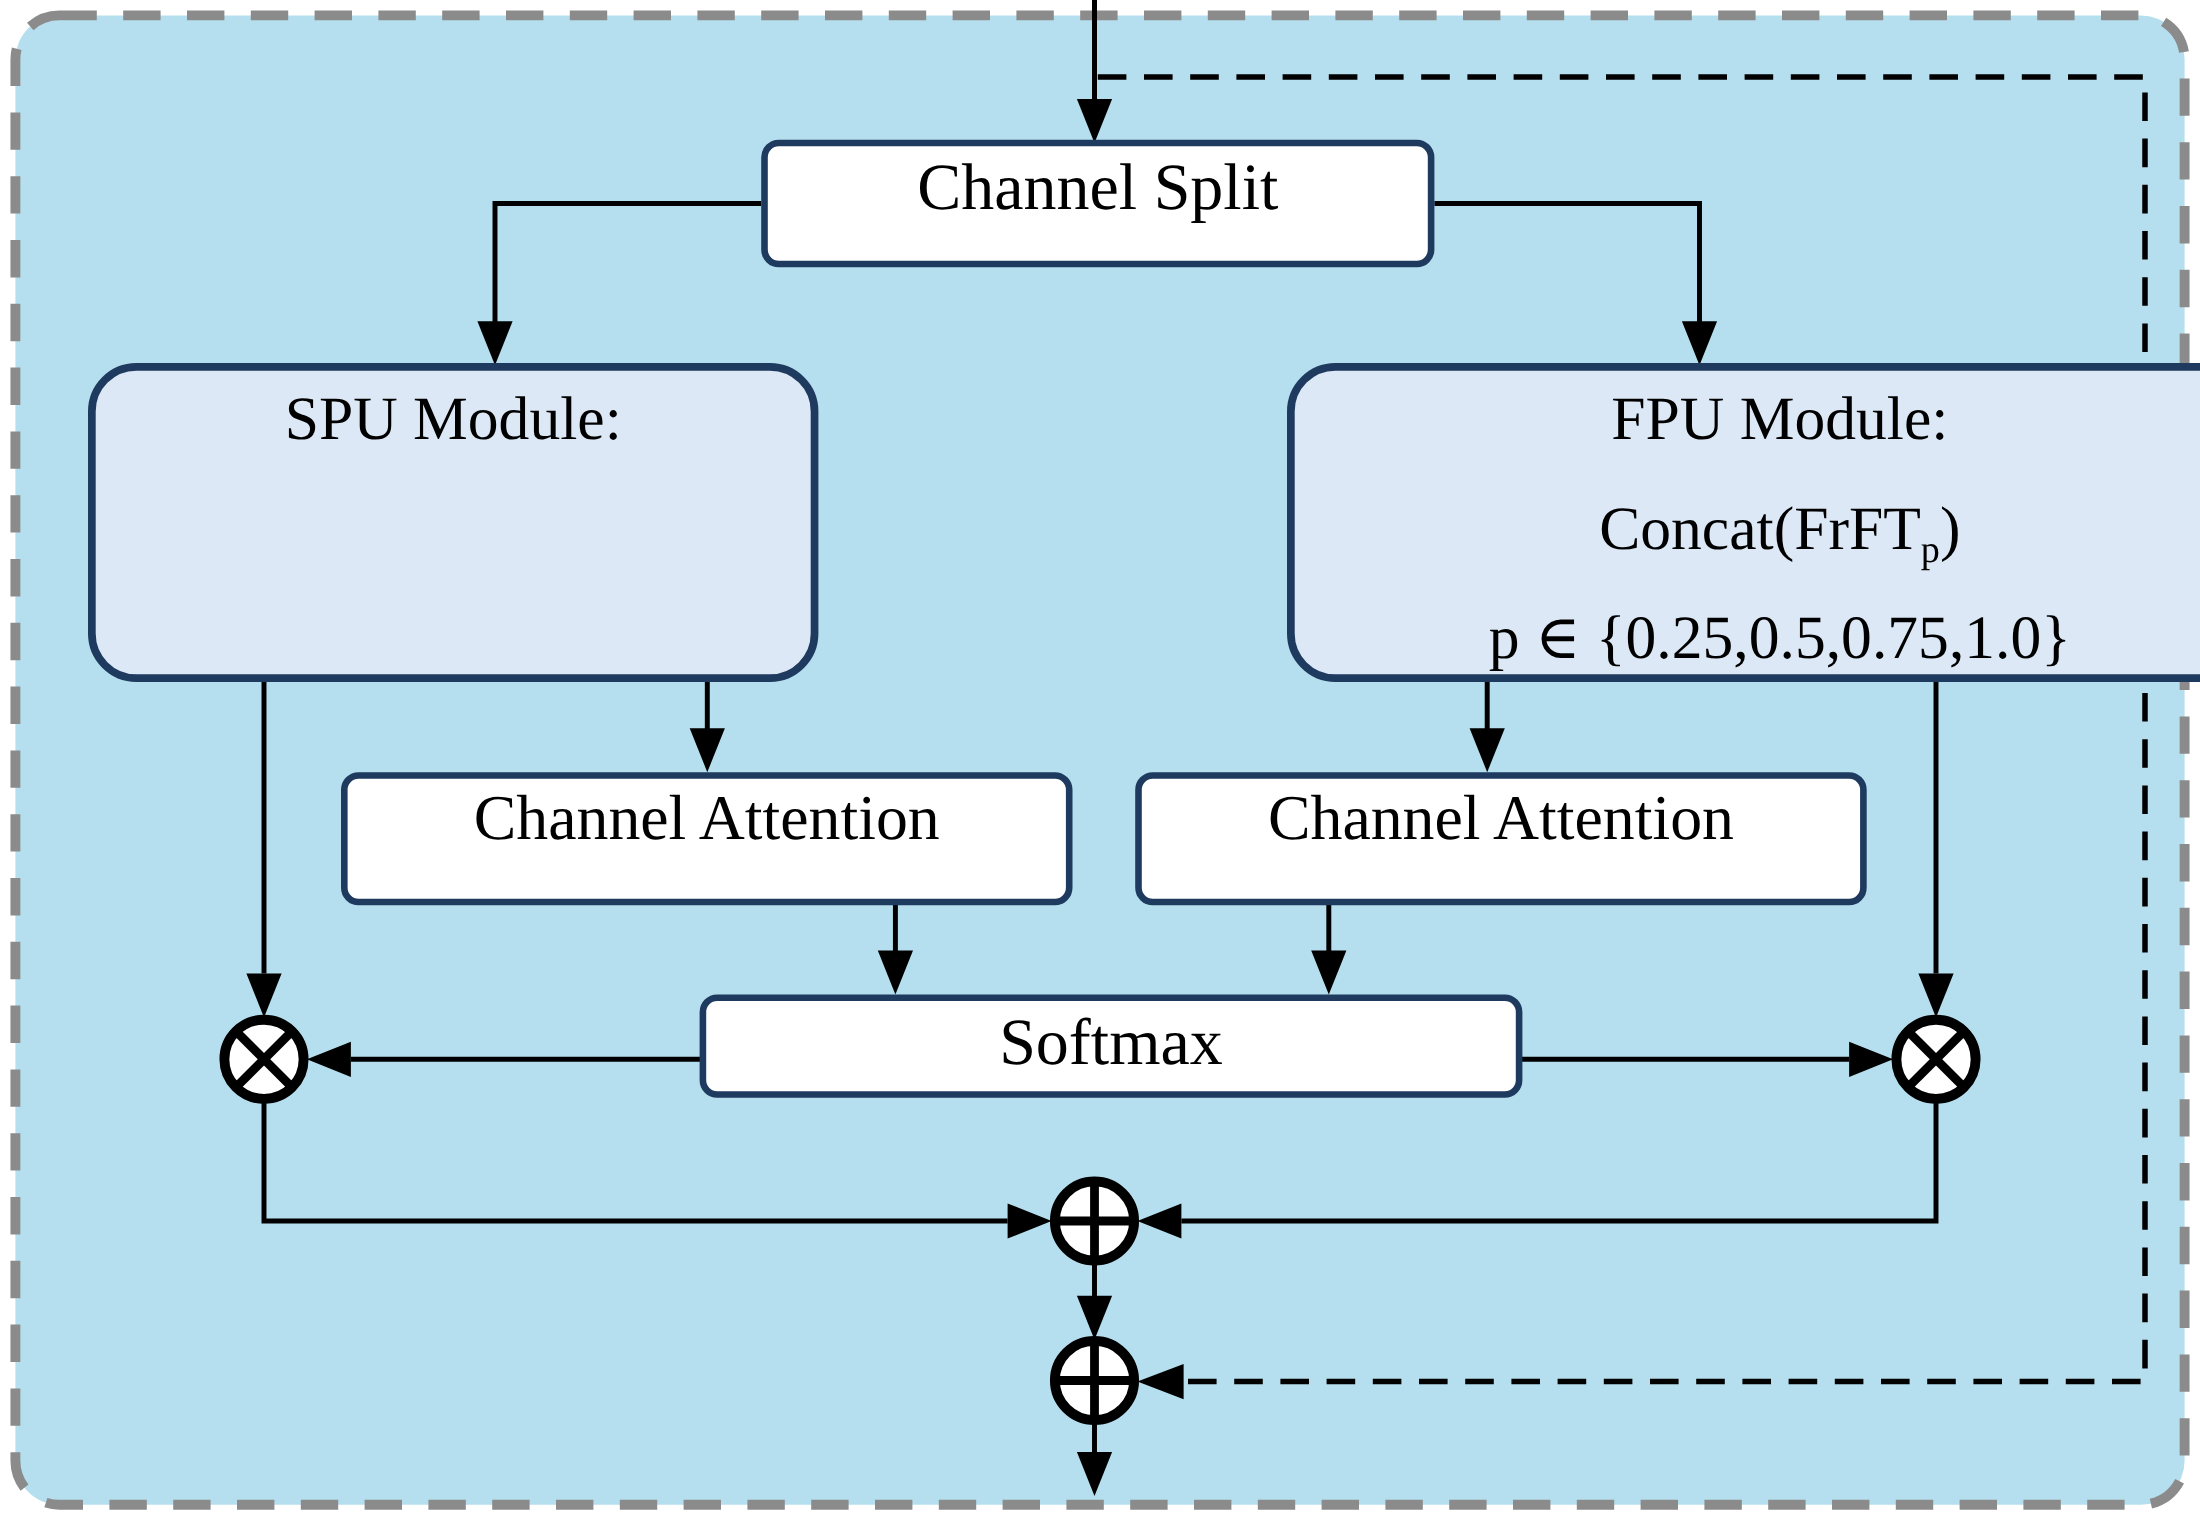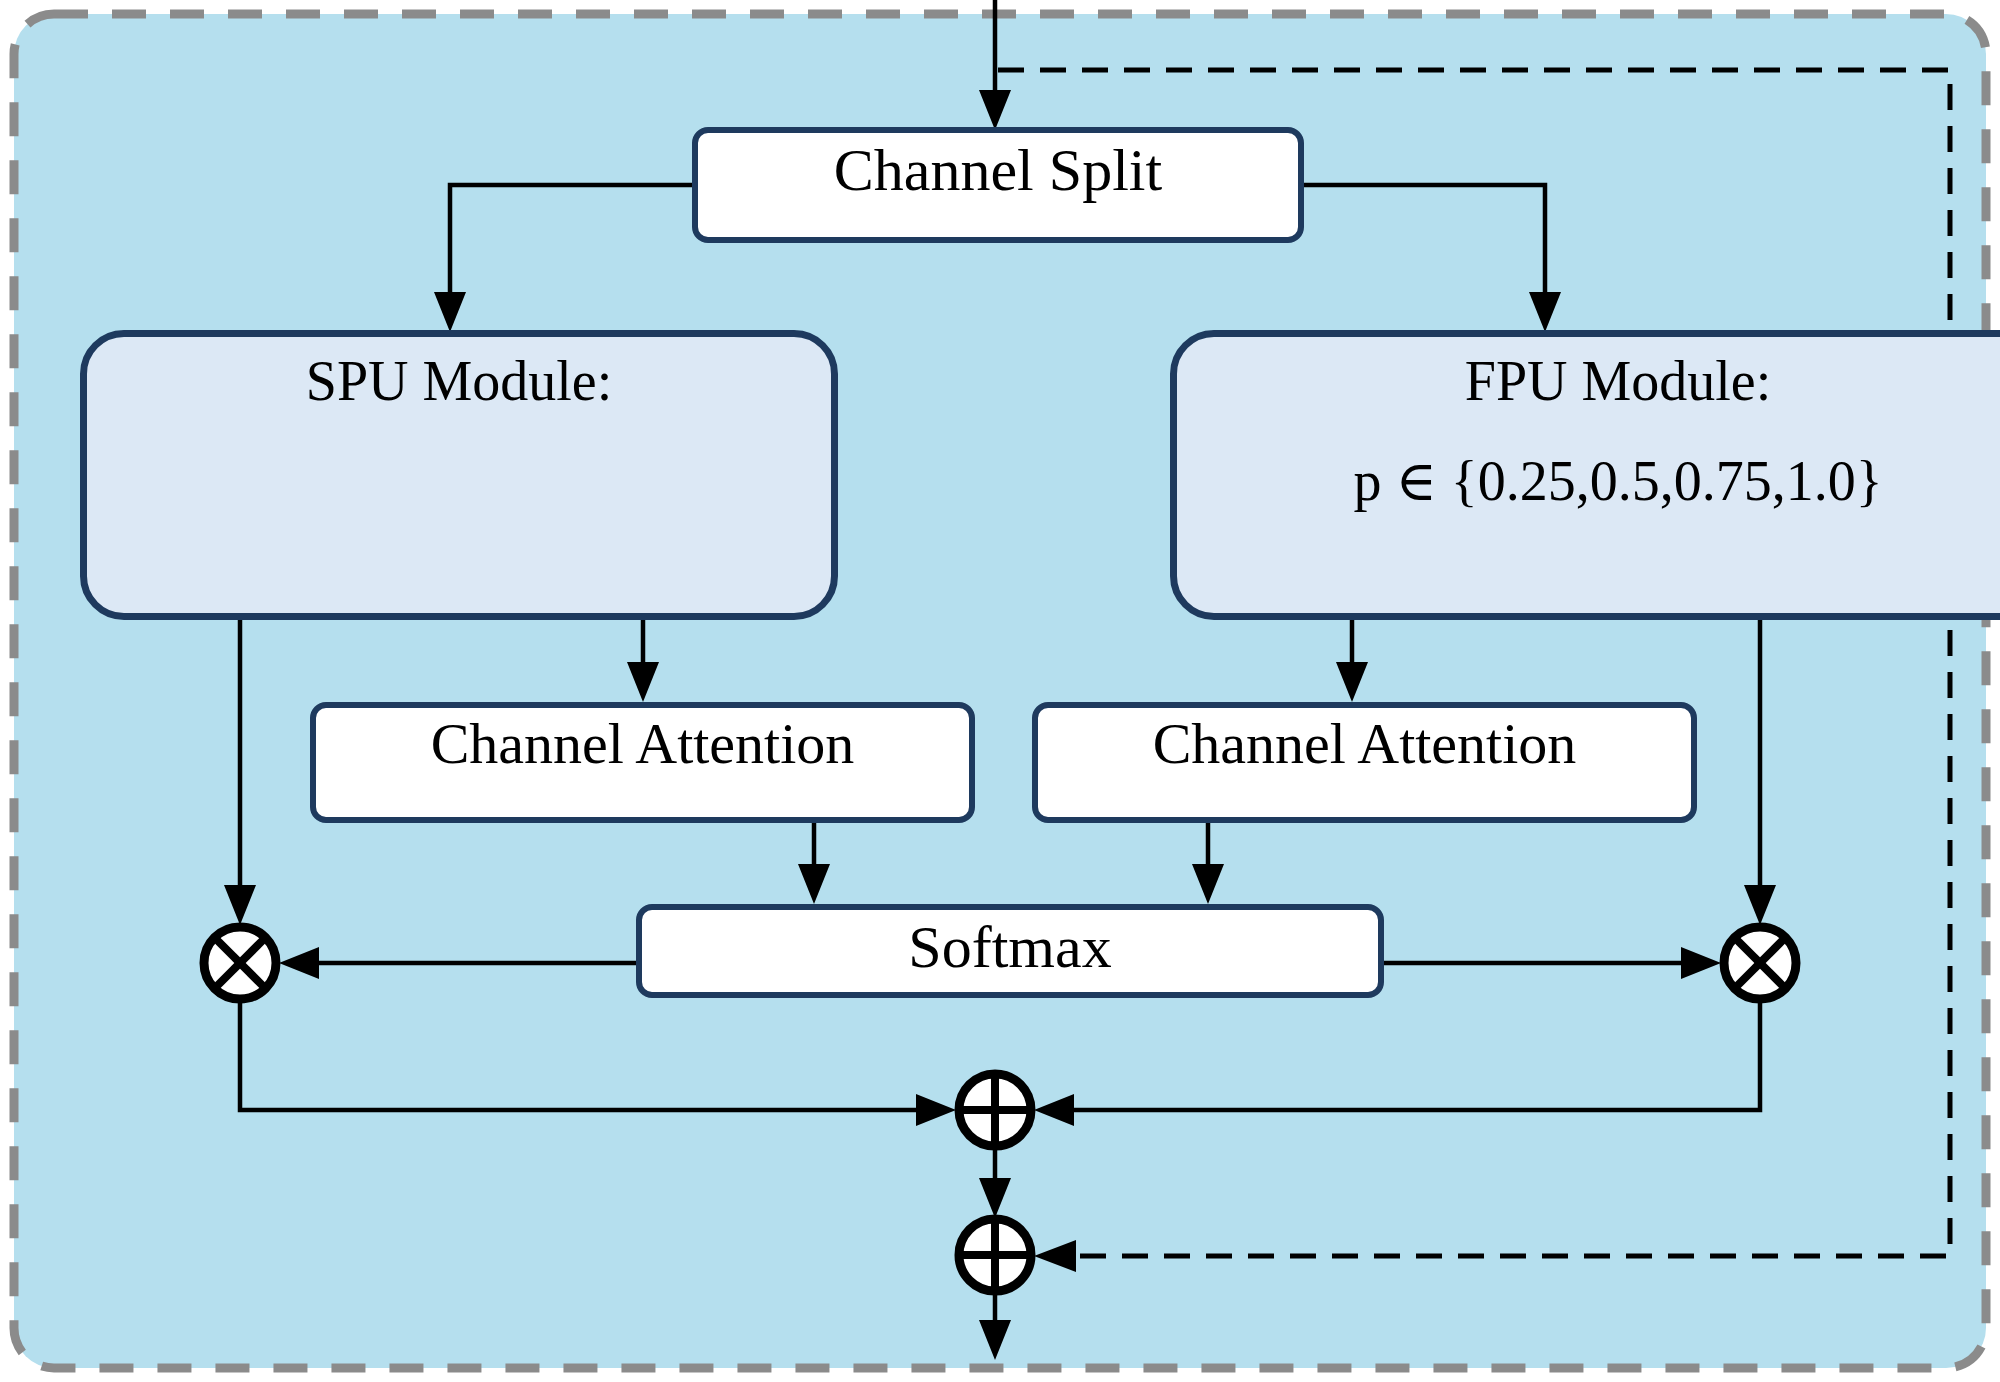--- a/index.html
+++ b/index.html
@@ -33,21 +33,21 @@
     text-align:center;
     line-height:1.25;
   }
   .node.module{
     background:var(--module-fill);
     border-width:7px;
     border-radius:44px;
     line-height:1.6;
   }
   #channel-split{left:692px;top:127px;width:612px;height:116px;font-size:60px;}
-  #spu-module{left:80px;top:330px;width:758px;height:290px;font-size:56px;}
+  #spu-module{left:80px;top:330px;width:664px;height:290px;font-size:56px;}
   #fpu-module{left:1170px;top:330px;width:896px;height:290px;font-size:56px;gap:10px;}
   #ca-left{left:310px;top:702px;width:665px;height:121px;font-size:58px;}
   #ca-right{left:1032px;top:702px;width:665px;height:121px;font-size:58px;}
   #softmax{left:636px;top:904px;width:748px;height:94px;font-size:60px;}
   .tline{display:block;}
   sub.p-sub{font-size:0.62em;line-height:0;}
 </style>
 </head>
 <body>
 
@@ -133,20 +133,23 @@
   <div class="node" id="channel-split">
     <span class="tline">Channel Split</span>
   </div>
 
   <div class="node module" id="spu-module">
     <span class="tline">SPU Module:</span>
   </div>
 
   <div class="node module" id="fpu-module">
     <span class="tline">FPU Module:</span>
+    <span class="tline">
+      <span>Concat(FrFT</span><sub class="p-sub">p</sub><span>)</span>
+    </span>
     <span class="tline">p ∈ {0.25,0.5,0.75,1.0}</span>
   </div>
 
   <div class="node" id="ca-left">
     <span class="tline">Channel Attention</span>
   </div>
 
   <div class="node" id="ca-right">
     <span class="tline">Channel Attention</span>
   </div>

